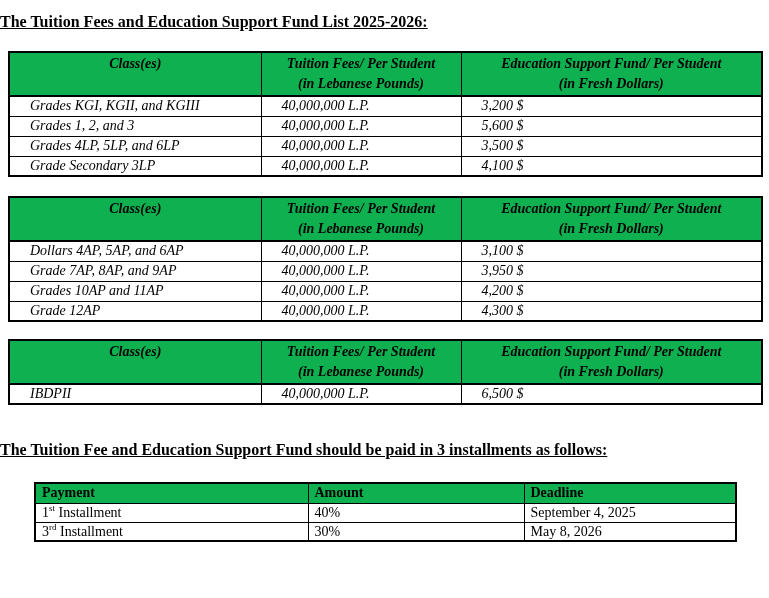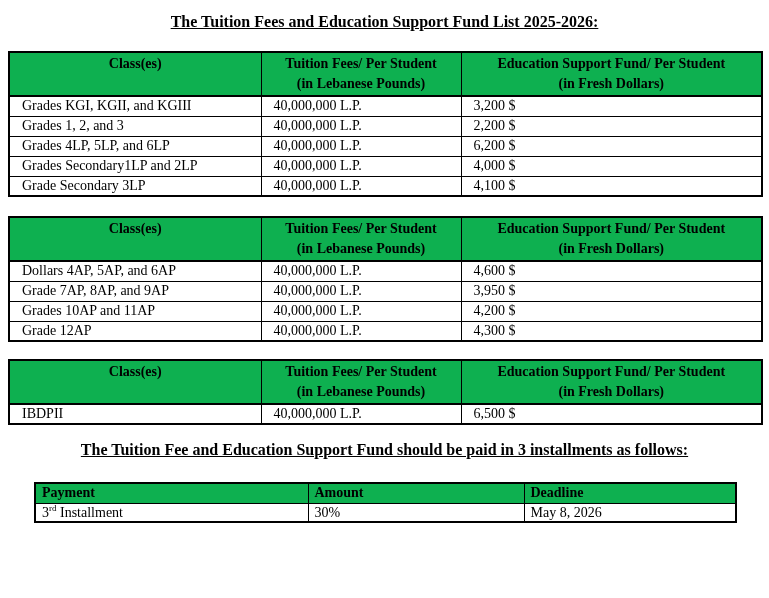--- a/index.html
+++ b/index.html
@@ -6,35 +6,36 @@
   .page {
     position: relative;
     width: 769px;
     height: 598px;
     background: #ffffff;
     overflow: hidden;
     font-family: "Liberation Serif", "DejaVu Serif", serif;
     color: #000;
   }
   .doc-title {
-    text-align: center;
+    text-align: left;
     font-weight: bold;
     text-decoration: underline;
     font-size: 16px;
     line-height: 18px;
   }
   .title-1 { padding-top: 13px; }
-  .title-2 { margin-top: 16px; }
+  .title-2 { margin-top: 36px; }
 
   table { border-collapse: collapse; table-layout: fixed; }
 
   .fee-table {
     width: 753px;
     margin-left: 8px;
     border: 2px solid #000;
+    font-style: italic;
   }
   .fee-table-1 { margin-top: 20px; }
   .fee-table-2 { margin-top: 19px; }
   .fee-table-3 { margin-top: 17px; }
 
   .fee-table th, .fee-table td { border: 1px solid #000; overflow: hidden; }
 
   .fee-table thead tr { height: 43px; }
   .fee-table thead th {
     background: var(--green, #0eb050);
@@ -44,21 +45,21 @@
     text-align: center;
     vertical-align: top;
     padding-top: 1px;
     border-bottom: 2px solid #000;
   }
   .fee-table tbody tr { height: 20px; }
   .fee-table tbody td {
     font-size: 14px;
     line-height: 18px;
     vertical-align: middle;
-    padding: 0 2px 0 12px;
+    padding: 0 2px 0 20px;
     white-space: nowrap;
   }
 
   .pay-table {
     width: 701px;
     margin-left: 34px;
     margin-top: 23px;
     border: 2px solid #000;
   }
   .pay-table th, .pay-table td { border: 1px solid #000; overflow: hidden; }
@@ -110,31 +111,26 @@
     </thead>
     <tbody>
       <tr>
         <td>Grades KGI, KGII, and KGIII</td>
         <td>40,000,000 L.P.</td>
         <td>3,200 $</td>
       </tr>
       <tr>
         <td>Grades 1, 2, and 3</td>
         <td>40,000,000 L.P.</td>
-        <td>2,200 $</td>
+        <td>5,600 $</td>
       </tr>
       <tr>
         <td>Grades 4LP, 5LP, and 6LP</td>
         <td>40,000,000 L.P.</td>
-        <td>6,200 $</td>
-      </tr>
-      <tr>
-        <td>Grades Secondary1LP and 2LP</td>
-        <td>40,000,000 L.P.</td>
-        <td>4,000 $</td>
+        <td>3,500 $</td>
       </tr>
       <tr>
         <td>Grade Secondary 3LP</td>
         <td>40,000,000 L.P.</td>
         <td>4,100 $</td>
       </tr>
     </tbody>
   </table>
 
   <table class="fee-table fee-table-2">
@@ -153,21 +149,21 @@
         <th>
           <div>Education Support Fund/ Per Student</div>
           <div>(in Fresh Dollars)</div>
         </th>
       </tr>
     </thead>
     <tbody>
       <tr>
         <td>Dollars 4AP, 5AP, and 6AP</td>
         <td>40,000,000 L.P.</td>
-        <td>4,600 $</td>
+        <td>3,100 $</td>
       </tr>
       <tr>
         <td>Grade 7AP, 8AP, and 9AP</td>
         <td>40,000,000 L.P.</td>
         <td>3,950 $</td>
       </tr>
       <tr>
         <td>Grades 10AP and 11AP</td>
         <td>40,000,000 L.P.</td>
         <td>4,200 $</td>
@@ -218,20 +214,25 @@
       </colgroup>
     <thead>
       <tr>
         <th>Payment</th>
         <th>Amount</th>
         <th>Deadline</th>
       </tr>
     </thead>
     <tbody>
       <tr>
+        <td><span>1</span><sup class="ord">st</sup><span> Installment</span></td>
+        <td>40%</td>
+        <td>September 4, 2025</td>
+      </tr>
+      <tr>
         <td><span>3</span><sup class="ord">rd</sup><span> Installment</span></td>
         <td>30%</td>
         <td>May 8, 2026</td>
       </tr>
     </tbody>
   </table>
 
 </div>
 
 </body></html>

